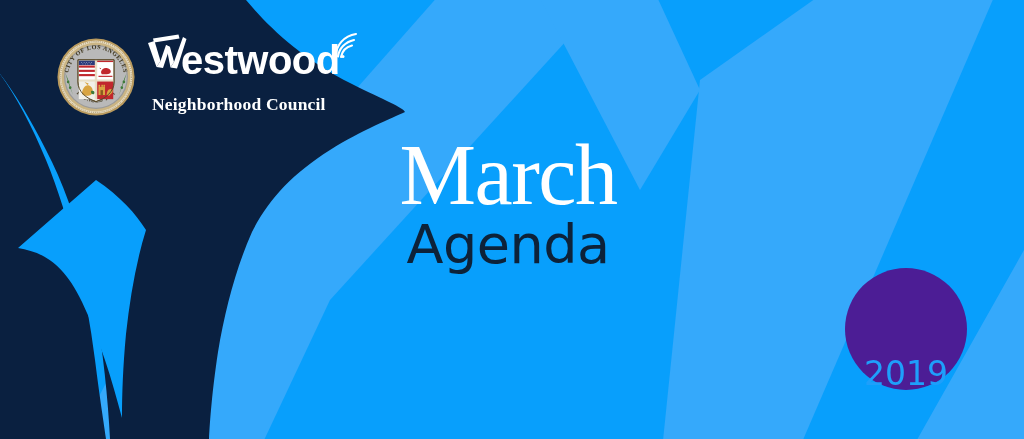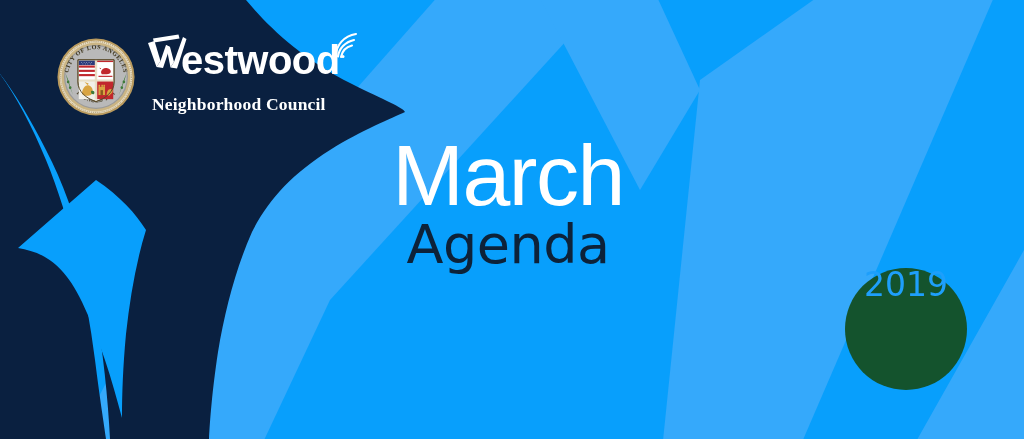--- a/index.html
+++ b/index.html
@@ -77,21 +77,21 @@
     left:0; top:132px;
     width:1024px;
     text-align:center;
     z-index:5;
     pointer-events:none;
   }
   #headline-inner { display:inline-block; text-align:center; padding-right:8px; }
 
   #title-month {
     display:block;
-    font-family:Liberation Sans, sans-serif;
+    font-family:Liberation Serif, serif;
     font-weight:normal;
     font-size:86px;
     line-height:1.0;
     color:#ffffff;
     letter-spacing:-1.5px;
   }
   #title-kind {
     display:block;
     font-family:"DejaVu Sans", sans-serif;
     font-weight:normal;
@@ -100,23 +100,23 @@
     color:#0d2239;
     letter-spacing:-0.5px;
   }
 
   
   #year-badge {
     position:absolute;
     left:845px; top:268px;
     width:122px; height:122px;
     border-radius:50%;
-    background:#14532d;
+    background:#4c1d95;
     display:flex;
-    align-items:flex-start;
+    align-items:flex-end;
     justify-content:center;
     z-index:6;
   }
   #year-badge-label {
     font-family:"DejaVu Sans", sans-serif;
     font-size:33px;
     color:#1e9ffb;
     letter-spacing:0px;
     line-height:1;
   }

